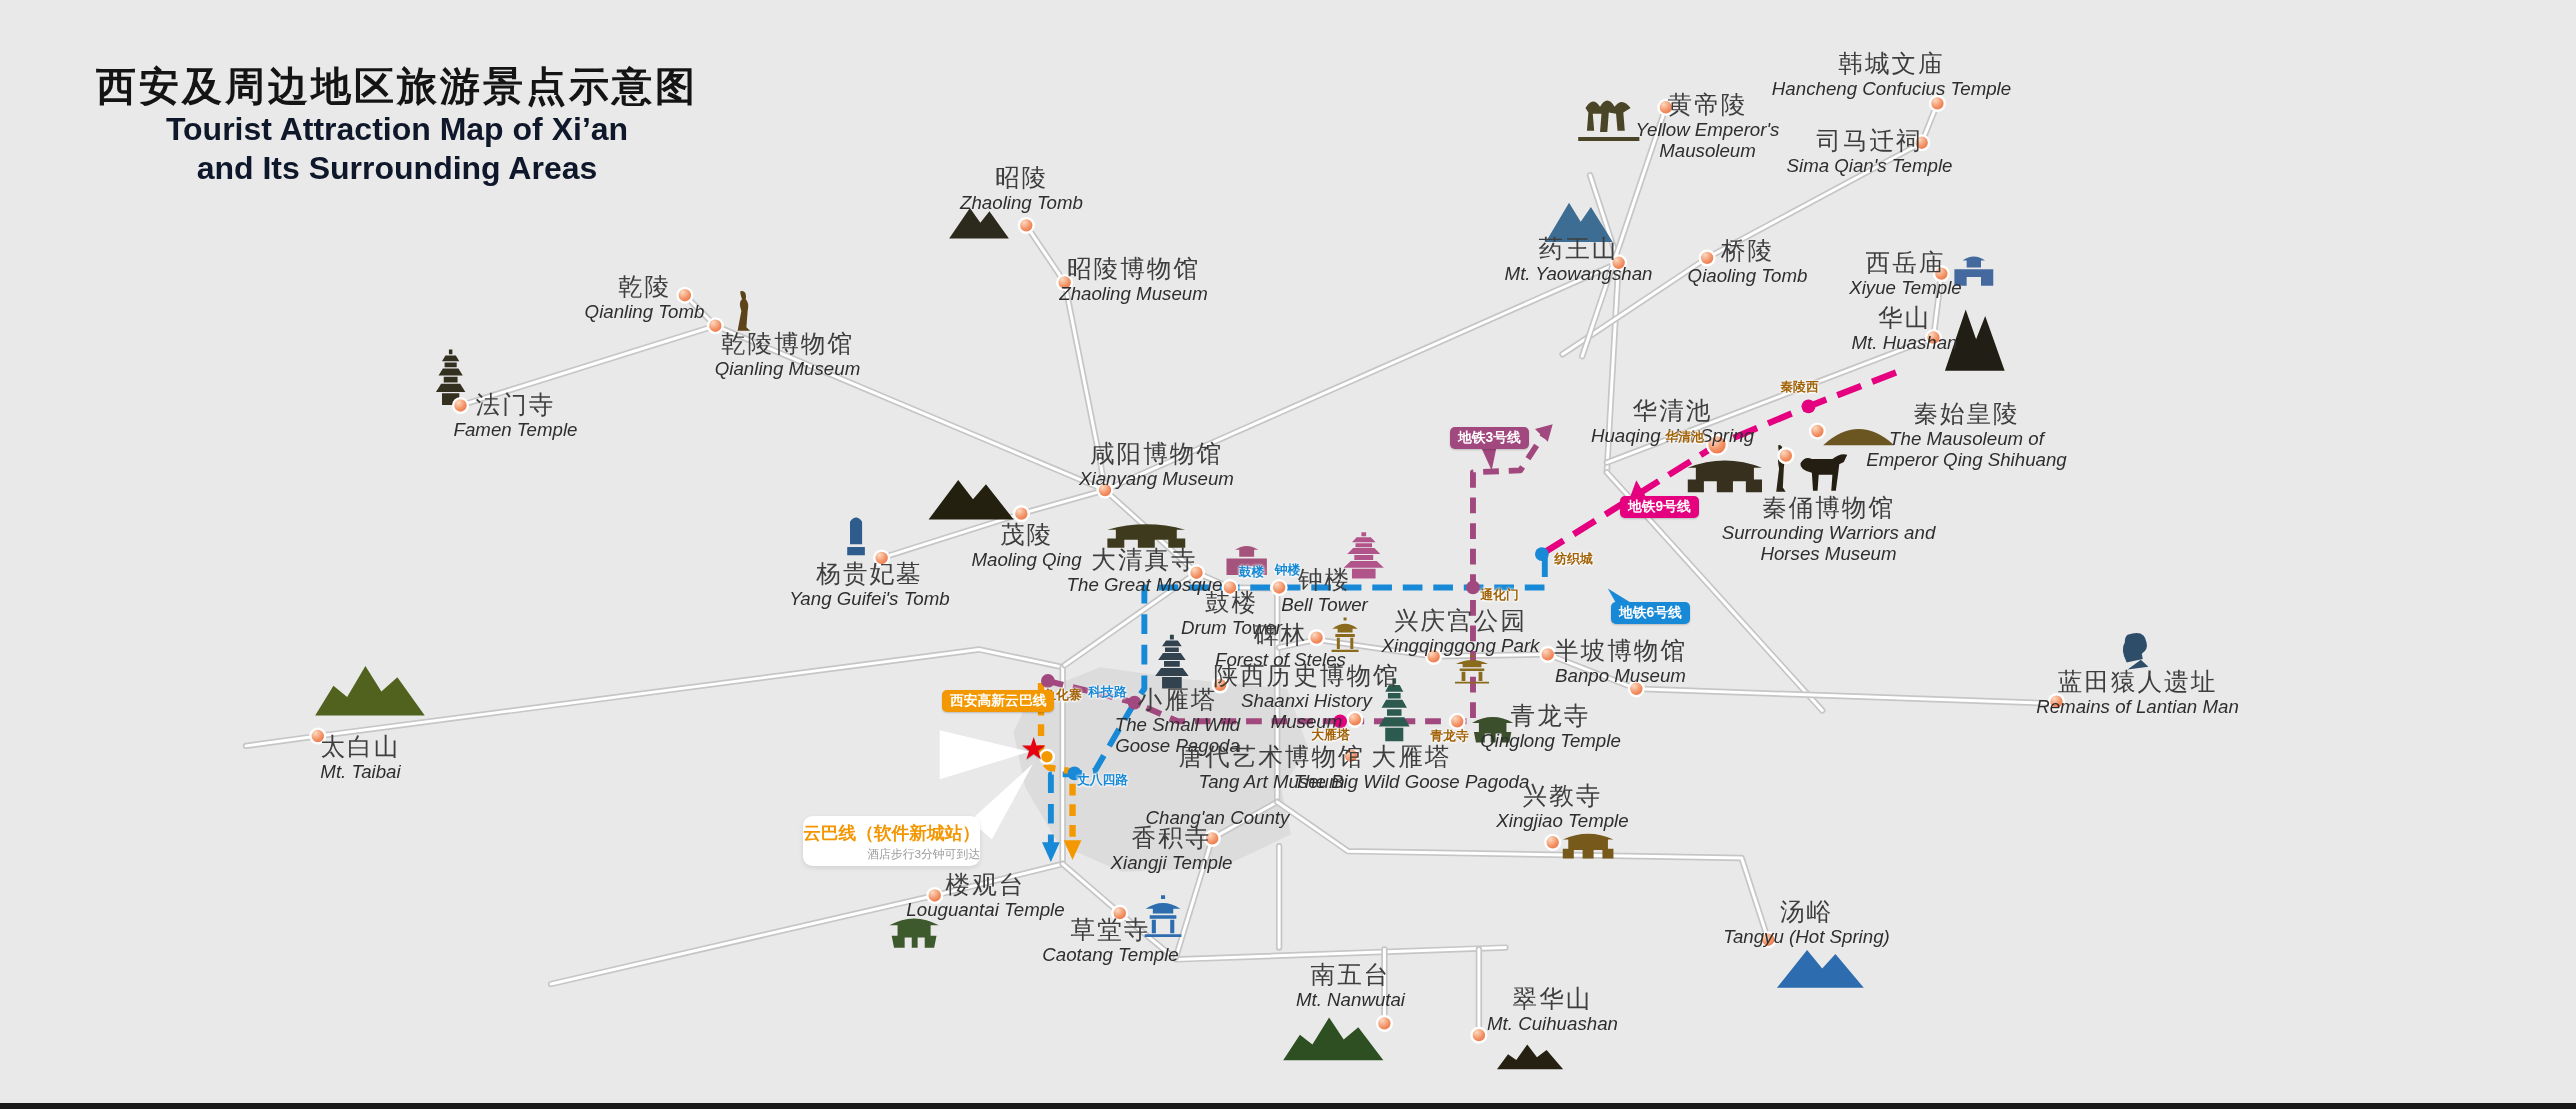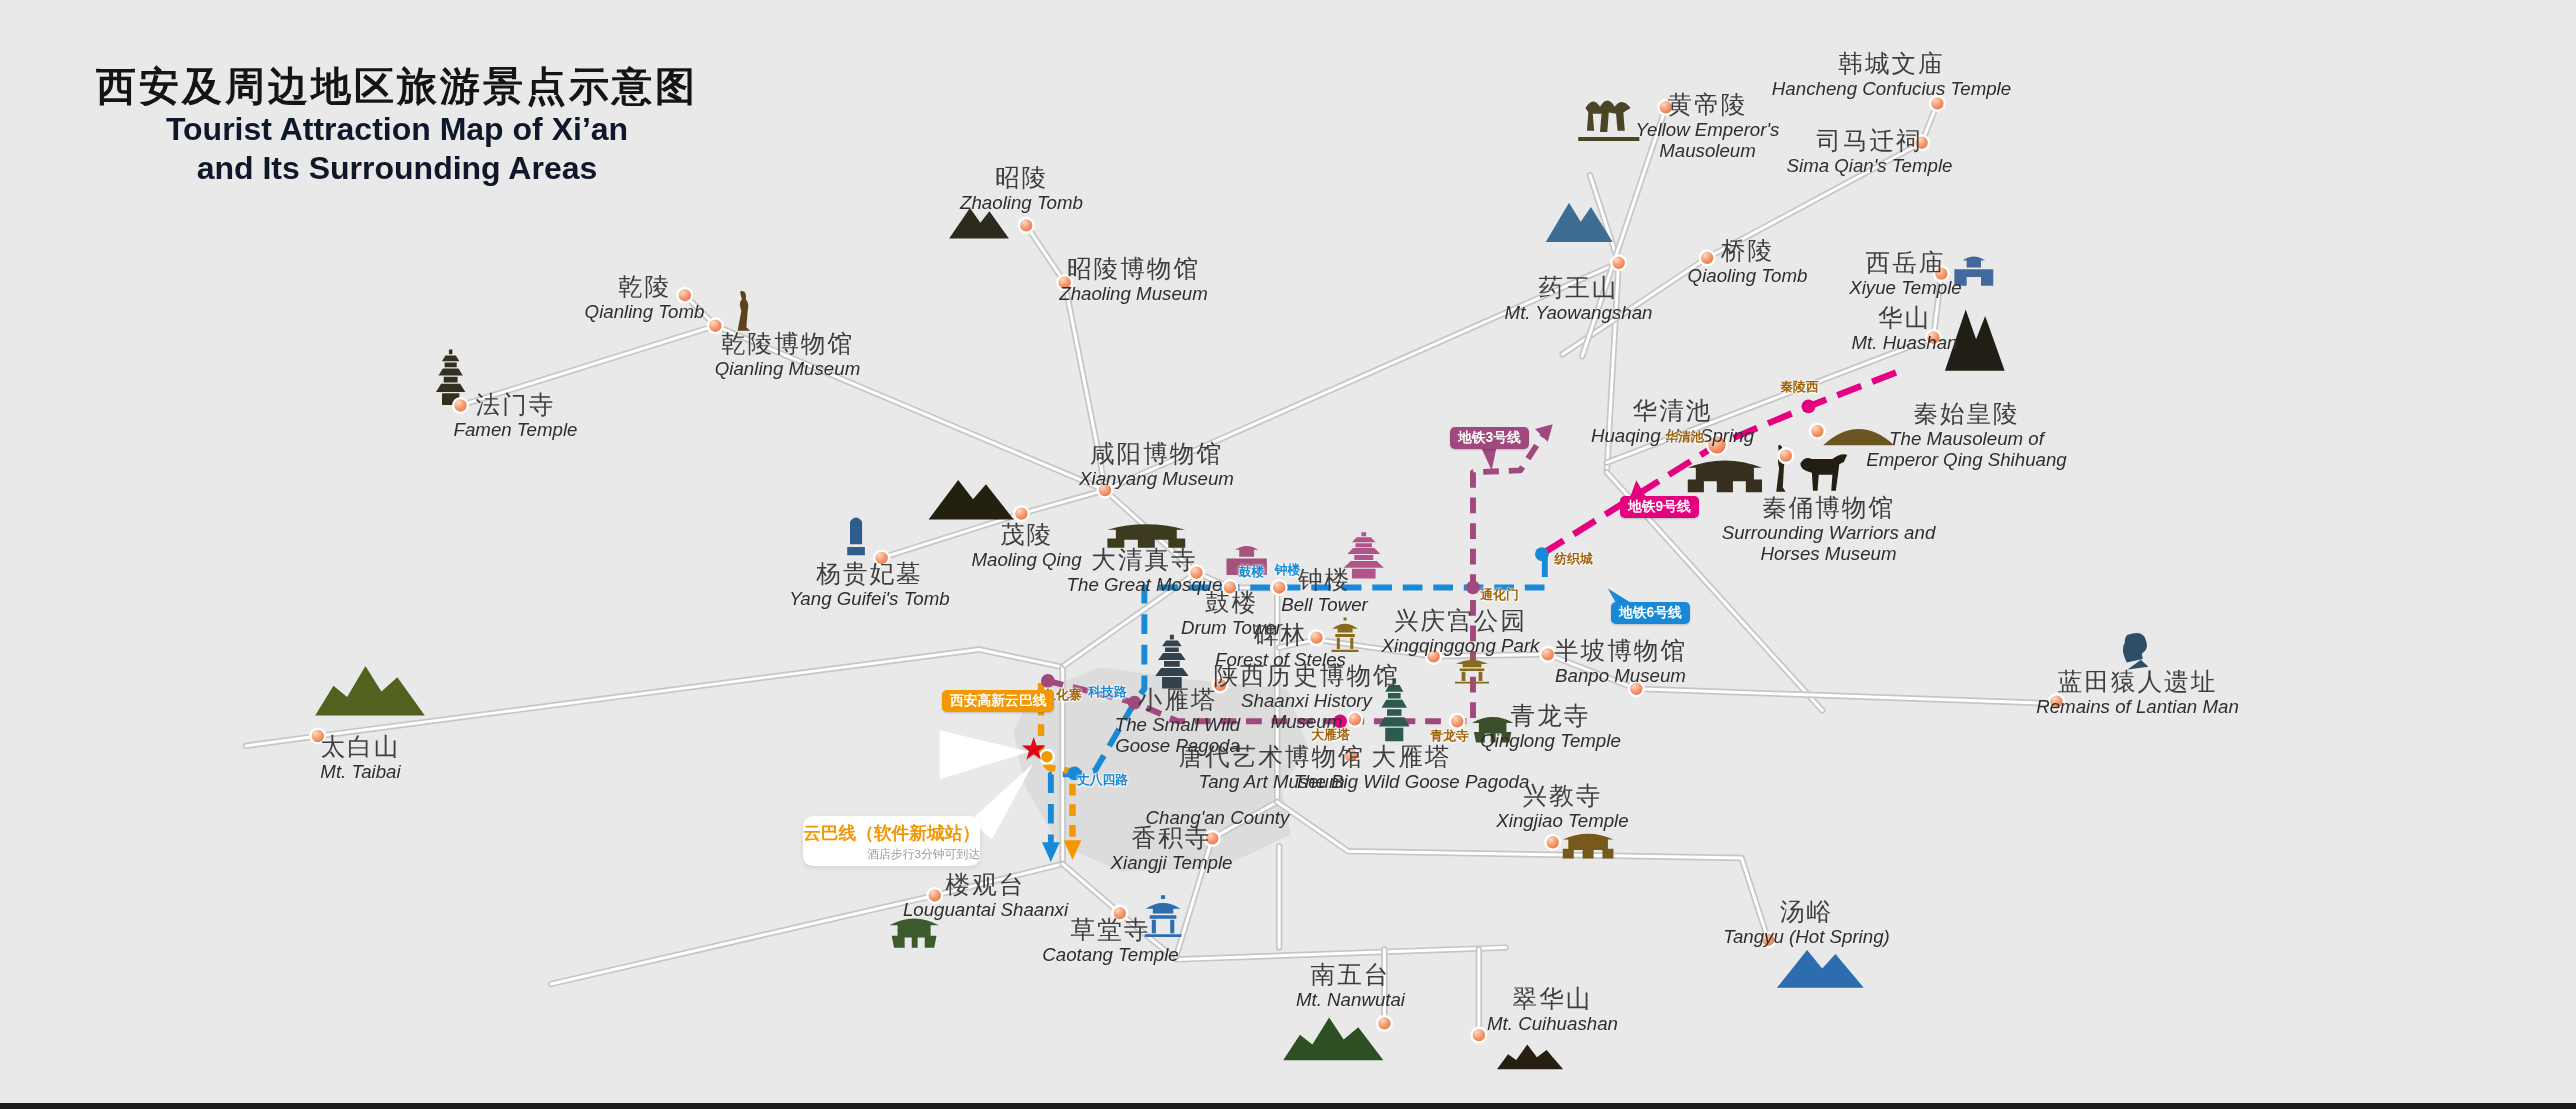--- a/index.html
+++ b/index.html
@@ -270,21 +270,21 @@
           <div class="en">Qianling Tomb</div>
         </div>
         <div class="attr" style="left: 620px; top: 331px;">
           <div class="zh">乾陵博物馆</div>
           <div class="en">Qianling Museum</div>
         </div>
         <div class="attr" style="left: 348px; top: 392px;">
           <div class="zh">法门寺</div>
           <div class="en">Famen Temple</div>
         </div>
-        <div class="attr" style="left: 1411px; top: 236px; margin-top: 39px;">
+        <div class="attr" style="left: 1411px; top: 236px;">
           <div class="zh">药王山</div>
           <div class="en">Mt. Yaowangshan</div>
         </div>
         <div class="attr" style="left: 1580px; top: 238px;">
           <div class="zh">桥陵</div>
           <div class="en">Qiaoling Tomb</div>
         </div>
         <div class="attr" style="left: 1738px; top: 250px;">
           <div class="zh">西岳庙</div>
           <div class="en">Xiyue Temple</div>
@@ -375,21 +375,21 @@
         <div class="attr" style="left: 1395px; top: 783px;">
           <div class="zh">兴教寺</div>
           <div class="en">Xingjiao Temple</div>
         </div>
         <div class="attr" style="left: 1639px; top: 899px;">
           <div class="zh">汤峪</div>
           <div class="en">Tangyu (Hot Spring)</div>
         </div>
         <div class="attr" style="left: 818px; top: 872px;">
           <div class="zh">楼观台</div>
-          <div class="en">Louguantai Shaanxi</div>
+          <div class="en">Louguantai Temple</div>
         </div>
         <div class="attr" style="left: 943px; top: 917px;">
           <div class="zh">草堂寺</div>
           <div class="en">Caotang Temple</div>
         </div>
         <div class="attr" style="left: 1183px; top: 962px;">
           <div class="zh">南五台</div>
           <div class="en">Mt. Nanwutai</div>
         </div>
         <div class="attr" style="left: 1385px; top: 986px;">

